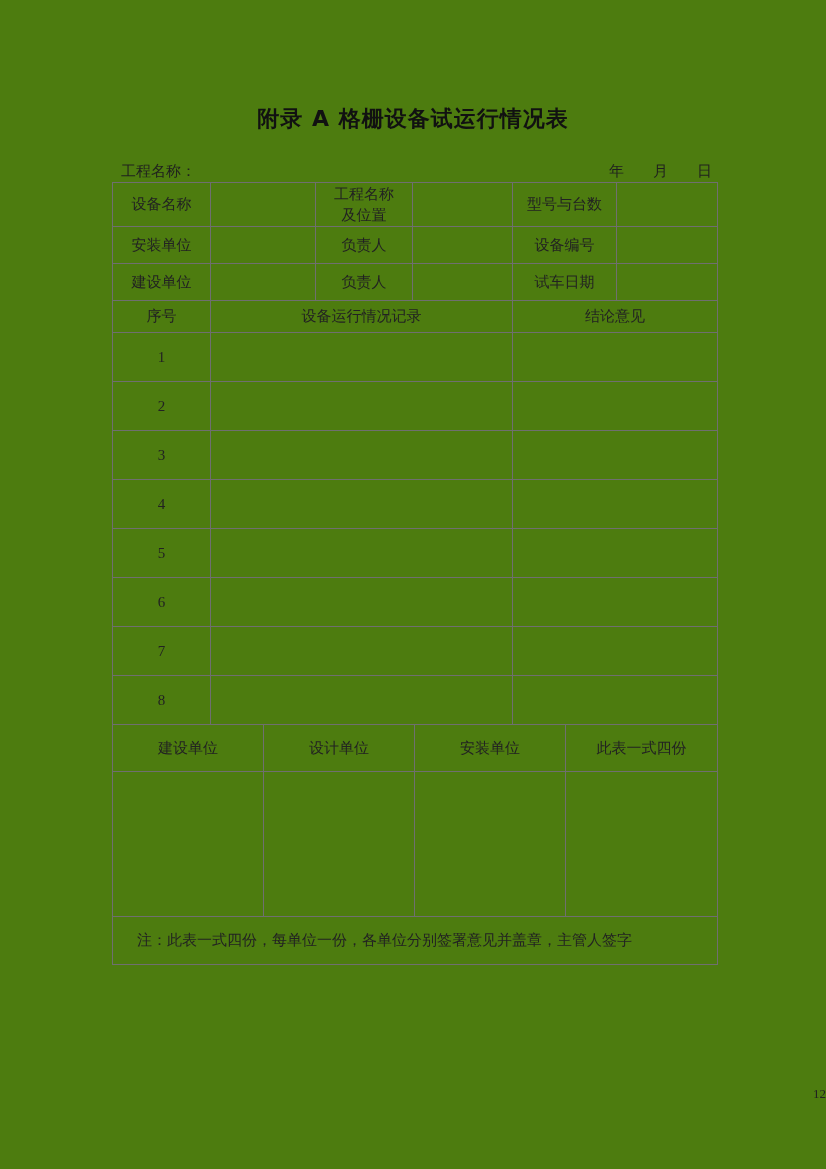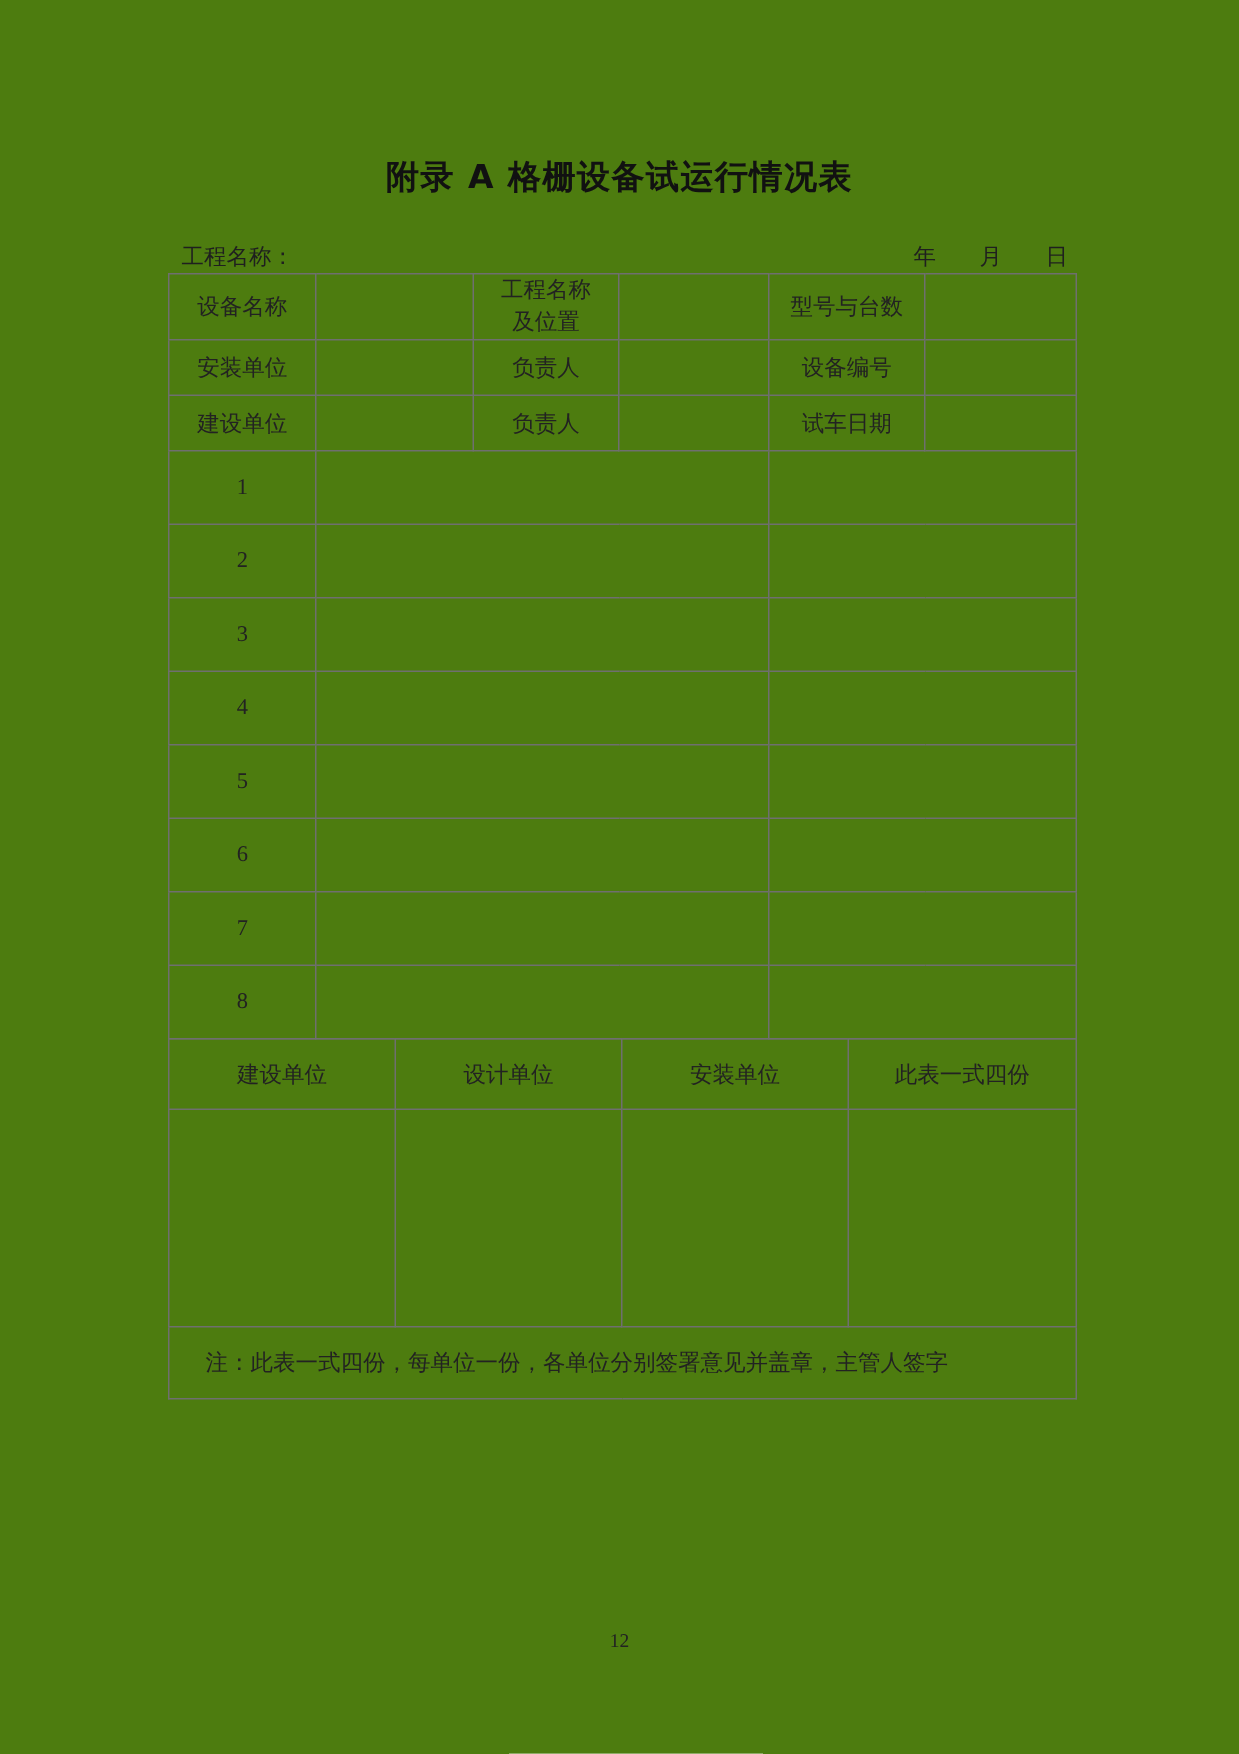--- a/index.html
+++ b/index.html
@@ -67,21 +67,21 @@
     text-align: left;
     padding-left: 24px;
     padding-right: 8px;
   }
   .twoline { white-space: pre-line; line-height: 1.35; }
   .page-number {
     position: absolute;
     left: 0;
     right: 0;
     top: 1086px;
-    text-align: center;
+    text-align: right;
     font-size: 13px;
     color: #222222;
   }
 </style>
 </head>
 <body>
 
 <div class="page">
 
   <div class="doc-title">附录 A 格栅设备试运行情况表</div>
@@ -124,20 +124,25 @@
         <td>设备编号</td>
         <td></td>
       </tr>
       <tr class="row-b">
         <td>建设单位</td>
         <td></td>
         <td>负责人</td>
         <td></td>
         <td>试车日期</td>
         <td></td>
+      </tr>
+      <tr class="row-head">
+        <td>序号</td>
+        <td colspan="3">设备运行情况记录</td>
+        <td colspan="2">结论意见</td>
       </tr>
       <tr class="rec-row">
         <td>1</td>
         <td colspan="3"></td>
         <td colspan="2"></td>
       </tr>
       <tr class="rec-row">
         <td>2</td>
         <td colspan="3"></td>
         <td colspan="2"></td>

